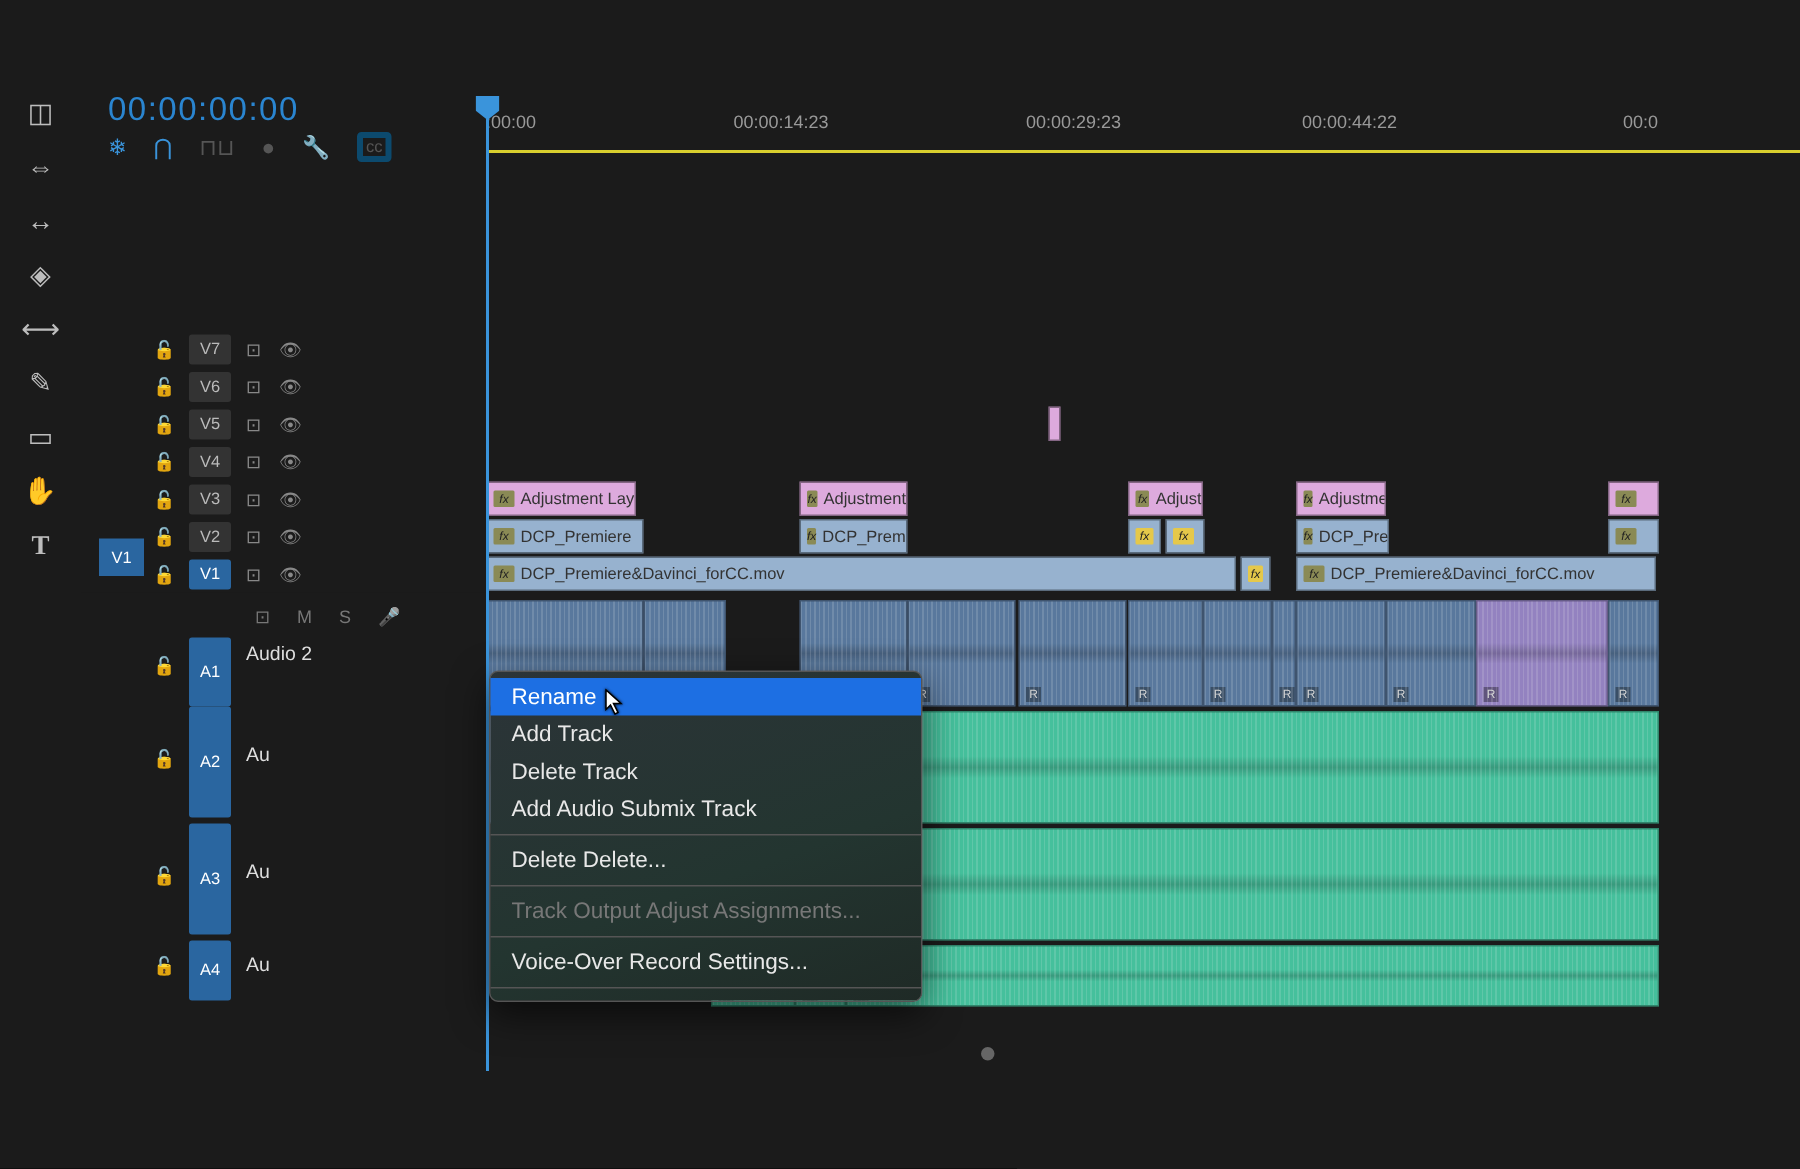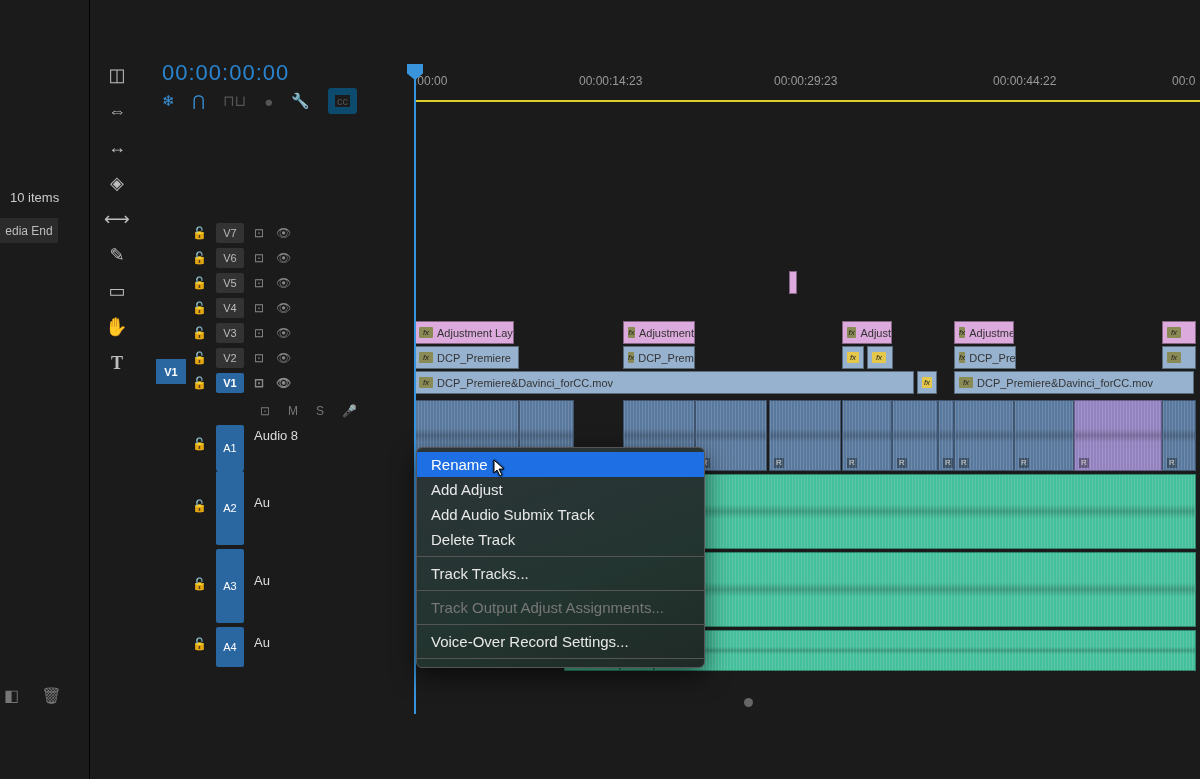--- a/index.html
+++ b/index.html
@@ -60,28 +60,20 @@
   .cursor-arrow { position:absolute; top:459px; left:349px; width:14px; height:18px; z-index:60; }
   .cursor-arrow svg { filter:drop-shadow(0 0 1px #000); }
   .scroll-knob { position:absolute; width:9px; height:9px; background:#666; border-radius:50%; }
   .hscroll-right { top:696px; left:450px; }
 </style>
 </head>
 <body>
 
 <div class="app">
 
-  <div class="left-panel">
-    <div class="item-count">10 items</div>
-    <div class="media-badge">edia End</div>
-    <div class="left-bottom-icons">
-      <span>◧</span>
-      <span>🗑</span>
-    </div>
-  </div>
 
   <div class="toolbar">
     <div class="tool-btn">◫</div>
     <div class="tool-btn">⇔</div>
     <div class="tool-btn">↔</div>
     <div class="tool-btn">◈</div>
     <div class="tool-btn">⟷</div>
     <div class="tool-btn">✎</div>
     <div class="tool-btn">▭</div>
     <div class="tool-btn">✋</div>
@@ -90,27 +82,27 @@
 
   <div class="timeline">
     <div class="tc-header">
       <div class="timecode">00:00:00:00</div>
       <div class="head-icons">
         <span class="act">❄</span>
         <span class="act">⋂</span>
         <span>⊓⊔</span>
         <span>●</span>
         <span>🔧</span>
-        <span style="font-size:11px;border:7px solid #0c4a6e;padding:0 2px;border-radius:3px;">cc</span>
+        <span style="font-size:11px;border:4px solid #0c4a6e;padding:0 2px;border-radius:3px;">cc</span>
       </div>
       <div class="ruler">
         <div class="ruler-mark" style="left:0">:00:00</div>
         <div class="ruler-mark" style="left:165px">00:00:14:23</div>
         <div class="ruler-mark" style="left:360px">00:00:29:23</div>
-        <div class="ruler-mark" style="left:579px">00:00:44:22</div>
+        <div class="ruler-mark" style="left:544px">00:00:44:22</div>
         <div class="ruler-mark" style="left:758px">00:0</div>
       </div>
     </div>
 
     <div class="playhead"></div>
 
     <div class="track-head-col">
       <div class="vtrack-row">
           <span class="lock-ic">🔓</span>
           <span class="vtrack-label">V7</span>
@@ -152,41 +144,41 @@
           </span>
         </div>
       <div class="vtrack-row">
           <span class="lock-ic">🔓</span>
           <span class="vtrack-label">V2</span>
           <span class="track-icons">
             <span>⊡</span>
             <span>👁</span>
           </span>
         </div>
-      <div class="vtrack-row v1" style="position:relative;font-weight:bold;">
+      <div class="vtrack-row v1" style="position:relative;">
         <span class="source-patch">V1</span>
         <span class="lock-ic">🔓</span>
           <span class="vtrack-label active">V1</span>
           <span class="track-icons">
             <span>⊡</span>
             <span>👁</span>
           </span>
       </div>
 
       <div class="audio-head-area">
         <div class="audio-toolbar">
           <span>⊡</span>
           <span>M</span>
           <span>S</span>
           <span>🎤</span>
         </div>
         <div class="audio-head" style="height:46px;">
           <span class="lock-ic" style="padding-top:12px">🔓</span>
           <span class="audio-label" style="height:46px">A1</span>
-          <span class="audio-name">Audio 8</span>
+          <span class="audio-name">Audio 2</span>
         </div>
         <div class="audio-head" style="height:78px;">
           <span class="lock-ic" style="padding-top:28px">🔓</span>
           <span class="audio-label">A2</span>
           <span class="audio-name" style="padding-top:24px">Au</span>
         </div>
         <div class="audio-head" style="height:78px;">
           <span class="lock-ic" style="padding-top:28px">🔓</span>
           <span class="audio-label">A3</span>
           <span class="audio-name" style="padding-top:24px">Au</span>
@@ -304,25 +296,25 @@
             <div class="aclip wave-g" style="left: 240px; width: 542px; top: 1px; height: 41px;">
               <div class="r-tag">R</div>
             </div>
           </div>
         </div>
       <div class="scroll-knob hscroll-right" style="left:330px;top:478px"></div>
     </div>
 
     <div class="context-menu" id="ctx">
         <div class="menu-item highlight">Rename</div>
-        <div class="menu-item">Add Adjust</div>
+        <div class="menu-item">Add Track</div>
+        <div class="menu-item">Delete Track</div>
         <div class="menu-item">Add Audio Submix Track</div>
-        <div class="menu-item">Delete Track</div>
         <div class="menu-sep"></div>
-        <div class="menu-item">Track Tracks...</div>
+        <div class="menu-item">Delete Delete...</div>
         <div class="menu-sep"></div>
         <div class="menu-item disabled">Track Output Adjust Assignments...</div>
         <div class="menu-sep"></div>
         <div class="menu-item">Voice-Over Record Settings...</div>
         <div class="menu-sep"></div>
       </div>
     <div class="cursor-arrow">
       <svg viewBox="0 0 14 18">
           <path d="M1 1 L1 14 L4 11 L7 17 L9 16 L6 10 L11 10 Z" fill="#fff" stroke="#000" stroke-width="1"></path>
         </svg>

